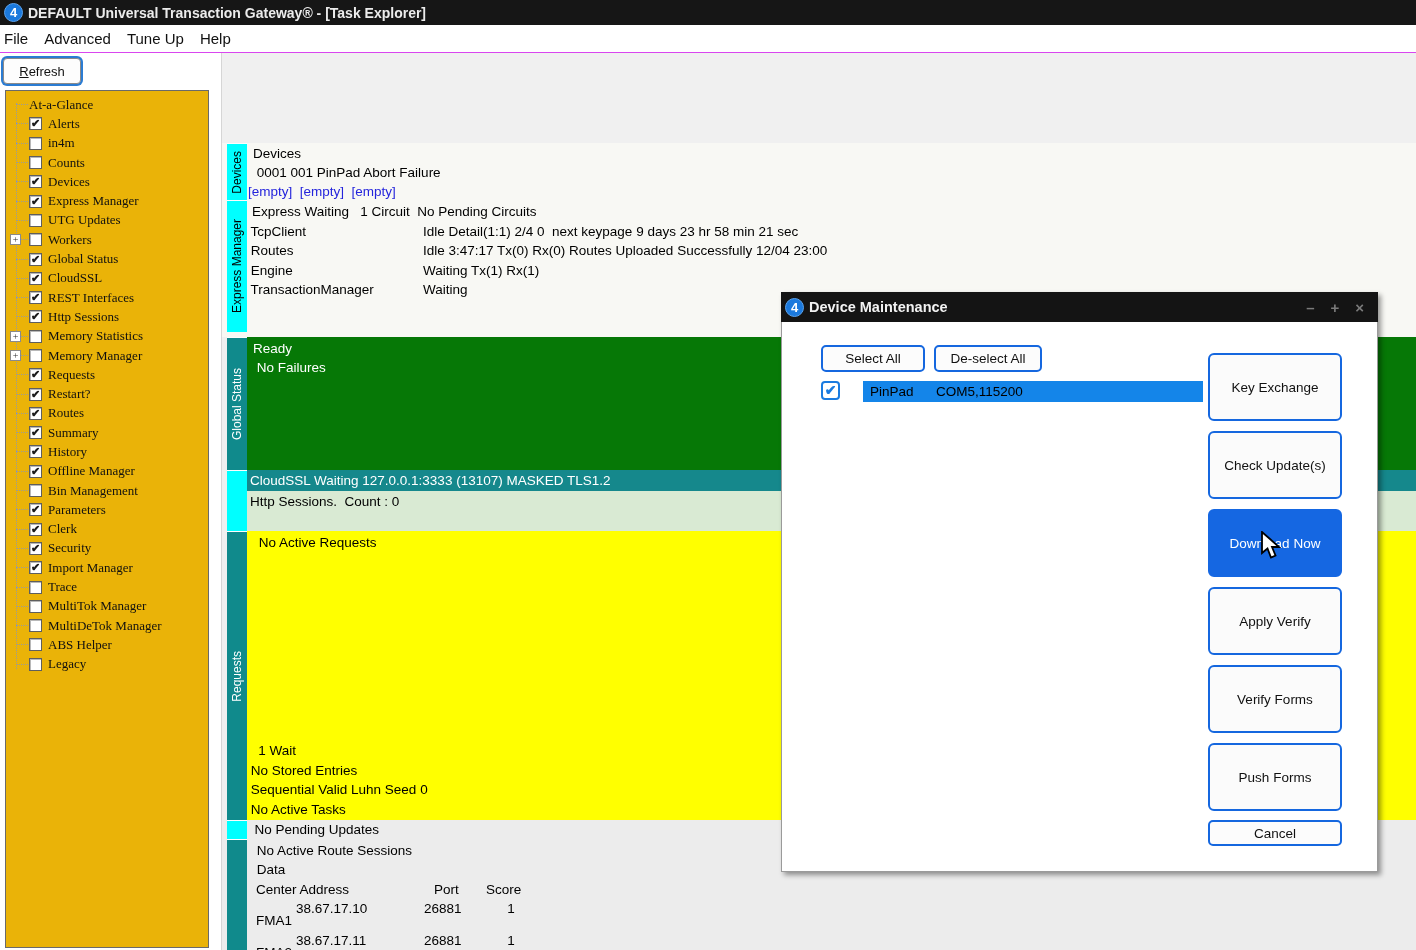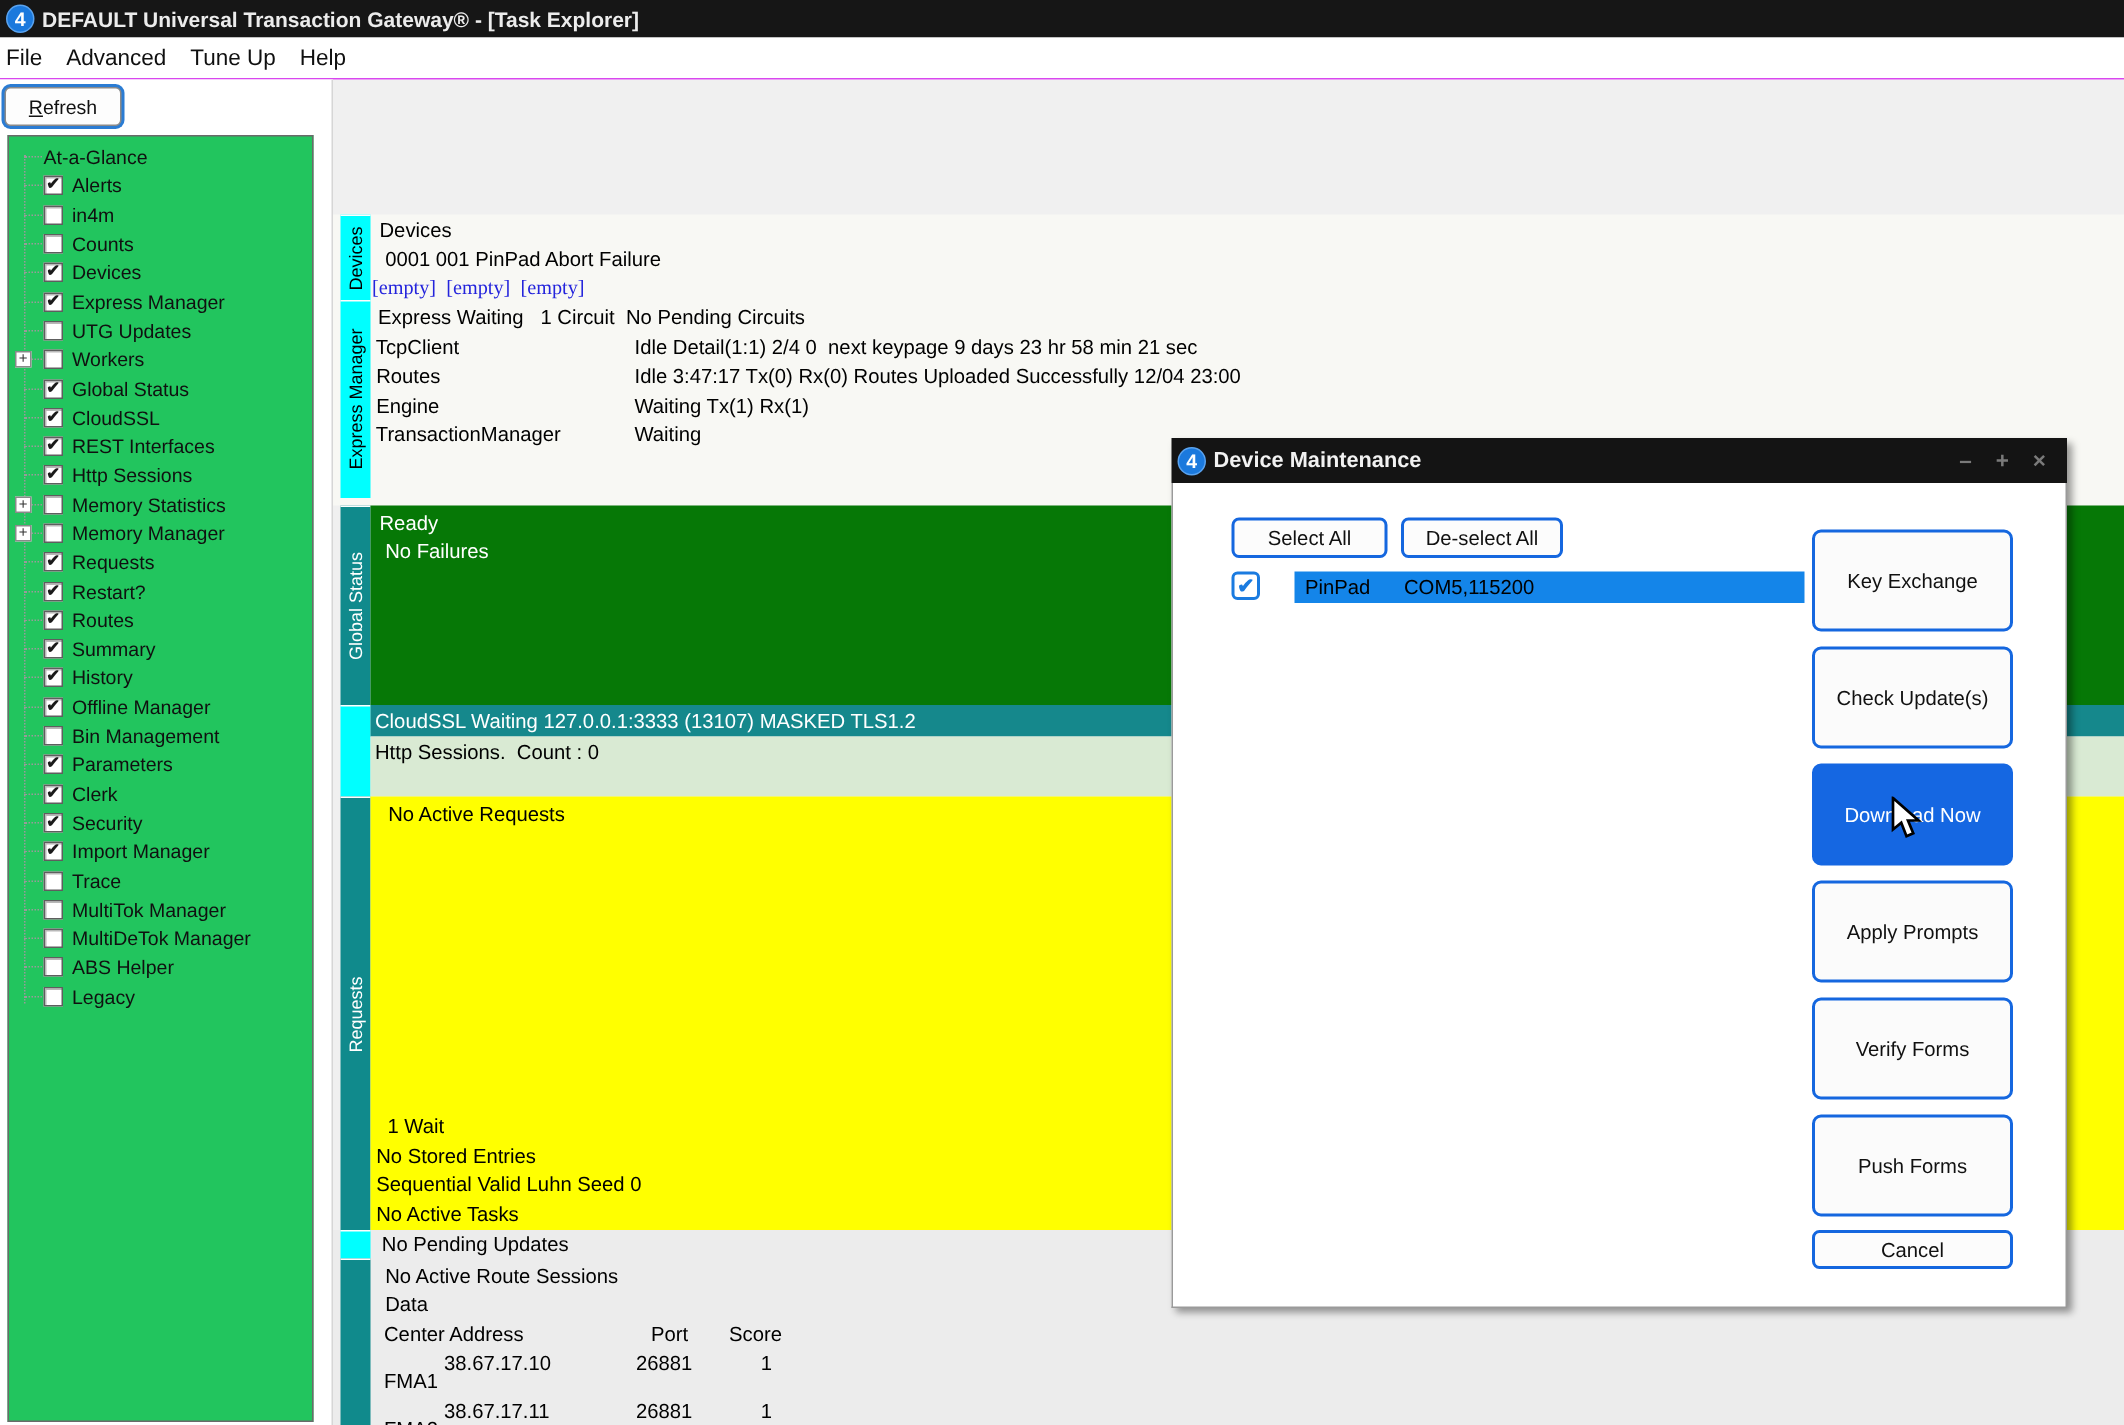--- a/index.html
+++ b/index.html
@@ -23,21 +23,21 @@
   .menu-item:first-child { padding-left:4px; }
 
   
   #left-panel { position:absolute; left:0; top:53px; width:222px; height:897px;
     background:#FFFFFF; border-right:1px solid #D6D6D6; }
   #refresh-button { position:absolute; left:3px; top:5px; width:78px; height:26px;
     background:#FDFDFD; border:1px solid #8A8A8A; border-radius:4px;
     box-shadow:0 0 0 2px #2B7CD3; font-size:13px; color:#111;
     display:flex; align-items:center; justify-content:center; }
   #tree-box { position:absolute; left:5px; top:37px; width:204px; height:858px;
-    background:#22c55e; border:1px solid #6A6A6A; padding:4px 0 0 0; overflow:hidden; }
+    background:#eab308; border:1px solid #6A6A6A; padding:4px 0 0 0; overflow:hidden;font-family:Liberation Serif, serif; }
   #tree-list { position:relative; }
   #tree-list::before { content:""; position:absolute; left:10px; top:8px; height:566px;
     border-left:1px dotted #9A9A9A; }
   .tree-row { position:relative; height:19.3px; display:flex; align-items:center; }
   .connector { width:12px; margin-left:10px; border-top:1px dotted #9A9A9A; flex:none; }
   .expander { position:absolute; left:4px; top:4px; width:11px; height:11px;
     border:1px solid #8A8A8A; background:#fff; color:#333; font-size:10px;
     line-height:9px; text-align:center; z-index:2; }
   .cb { width:13px; height:13px; border:1px solid #5E5E5E; background:#fff;
     box-shadow:inset 1px 1px 0 #B8B8B8; margin:0 6px 0 1px; flex:none;
@@ -52,21 +52,21 @@
   .vstrip { position:absolute; left:227px; width:20px; display:flex;
     align-items:center; justify-content:center; border-top:1px solid #FDFDFD; }
   .vstrip span { writing-mode:vertical-rl; transform:rotate(180deg);
     font-size:12px; white-space:nowrap; }
   .strip-cyan { background:#00FFFF; color:#000; }
   .strip-teal { background:#108A8C; color:#fff; }
 
   .content-line { white-space:pre; font-size:13.5px; color:#000; line-height:19px; }
 
   #devices-content { position:absolute; left:247px; top:143px; width:1169px; height:57px; padding-top:1px; }
-  #empty-line { color:#2424DC;font-family:Liberation Serif, serif; }
+  #empty-line { color:#2424DC; }
 
   #express-content { position:absolute; left:247px; top:200px; width:1169px; height:132px; padding-top:2px; }
   .xrow { display:flex; }
   .xname { width:176px; flex:none; }
 
   #global-content { position:absolute; left:247px; top:337px; width:1169px; height:133px;
     background:#067806; padding-top:2px; }
   #global-content .content-line { color:#FFFFFF; }
 
   #cloudssl-bar { position:absolute; left:247px; top:470px; width:1169px; height:21px;
@@ -405,21 +405,21 @@
       <button class="dlg-small-btn" id="deselect-all-button">De-select All</button>
       <div id="device-checkbox">✔</div>
       <div id="device-row">
         <span id="device-name">PinPad</span>
         <span id="device-conn">COM5,115200</span>
       </div>
       <div id="dialog-buttons">
           <button class="dlg-btn" style="top: 31px;">Key Exchange</button>
           <button class="dlg-btn" style="top: 109px;">Check Update(s)</button>
           <button class="dlg-btn active" style="top: 187px;">Download Now</button>
-          <button class="dlg-btn" style="top: 265px;">Apply Prompts</button>
+          <button class="dlg-btn" style="top: 265px;">Apply Verify</button>
           <button class="dlg-btn" style="top: 343px;">Verify Forms</button>
           <button class="dlg-btn" style="top: 421px;">Push Forms</button>
         </div>
       <button id="cancel-button">Cancel</button>
     </div>
   </div>
 
   <div id="cursor">
     <svg width="26" height="30" viewBox="0 0 26 30">
       <polygon points="3,1 3,22 8.5,17.5 12,26.5 16.5,24.5 13,16 20,16" fill="#FFFFFF" stroke="#000000" stroke-width="1.8" stroke-linejoin="miter"></polygon>

